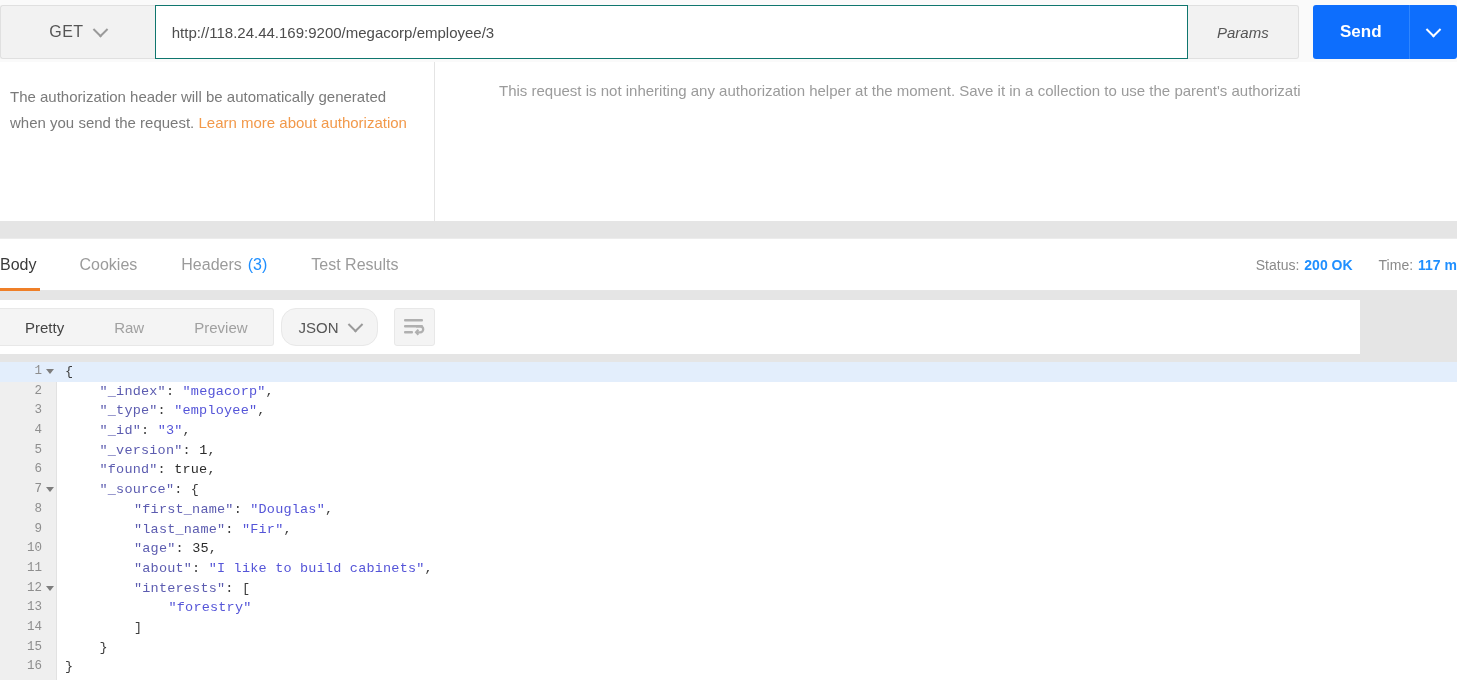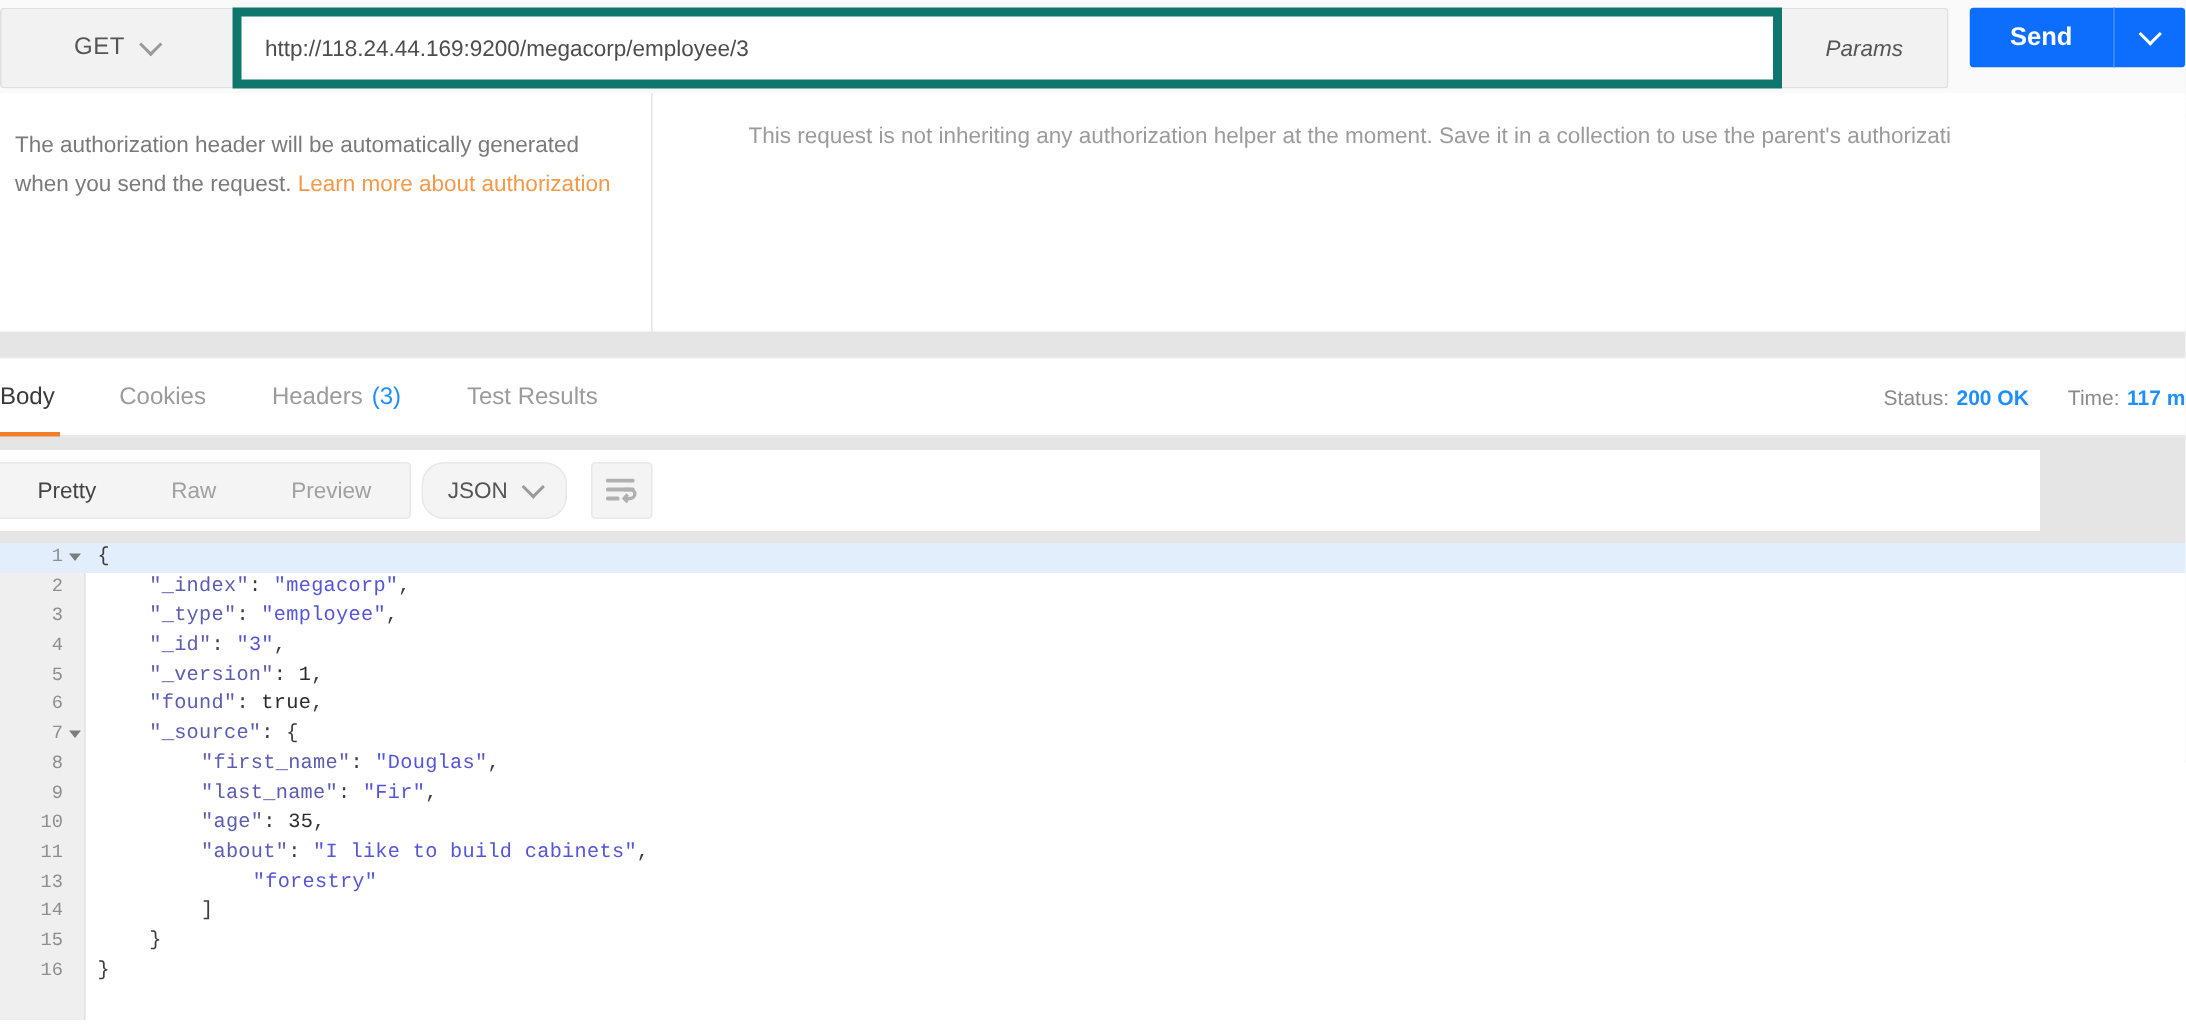--- a/index.html
+++ b/index.html
@@ -26,37 +26,37 @@
     display: flex; align-items: center; justify-content: center; gap: 12px;
     cursor: pointer;
   }
   .method-label { font-size: 16px; color: #555; letter-spacing: .4px; }
   .chev {
     width: 11px; height: 11px; border-right: 2px solid #9a9a9a; border-bottom: 2px solid #9a9a9a;
     transform: rotate(45deg) translate(-2px,-2px);
   }
   .url-input-wrap {
     flex: 0 0 1033px; height: 54px; margin-top: 5px;
-    background: #ffffff; border: 6px solid #0f766e;
+    background: #ffffff; border: 1px solid #0f766e;
     display: flex; align-items: center; padding: 0 14px;
   }
   .url-input {
     border: none; outline: none; width: 100%;
     font-size: 15px; color: #4d4d4d; background: transparent;
     font-family: "Liberation Sans", sans-serif;
   }
   .params-btn {
     width: 115px; height: 54px; margin-top: 5px;
     background: #f2f2f2; border: 1px solid #e0e0e0; border-left: none;
     border-radius: 0 3px 3px 0;
     display: flex; align-items: center; justify-content: center;
     font-size: 15px; color: #555; cursor: pointer; font-style: italic;
   }
   .send-group {
-    margin-top: 5px; margin-left: 14px; height: 40px; display: flex; border-radius: 3px; overflow: hidden;
+    margin-top: 5px; margin-left: 14px; height: 54px; display: flex; border-radius: 3px; overflow: hidden;
   }
   .send-btn {
     width: 99px; background: #0d6efd; color: #fff;
     display: flex; align-items: center; justify-content: center;
     font-size: 17px; font-weight: bold; cursor: pointer;
   }
   .send-caret {
     width: 50px; background: #0d6efd; border-left: 1px solid #2f86ff;
     display: flex; align-items: center; justify-content: center; cursor: pointer;
   }
@@ -274,20 +274,21 @@
         <div class="line"><div class="ln">2</div><div class="txt" style="left: 99.5px;"><span class="k">"_index"</span><span class="p">: </span><span class="s">"megacorp"</span><span class="p">,</span></div></div>
         <div class="line"><div class="ln">3</div><div class="txt" style="left: 99.5px;"><span class="k">"_type"</span><span class="p">: </span><span class="s">"employee"</span><span class="p">,</span></div></div>
         <div class="line"><div class="ln">4</div><div class="txt" style="left: 99.5px;"><span class="k">"_id"</span><span class="p">: </span><span class="s">"3"</span><span class="p">,</span></div></div>
         <div class="line"><div class="ln">5</div><div class="txt" style="left: 99.5px;"><span class="k">"_version"</span><span class="p">: </span><span class="n">1</span><span class="p">,</span></div></div>
         <div class="line"><div class="ln">6</div><div class="txt" style="left: 99.5px;"><span class="k">"found"</span><span class="p">: </span><span class="b">true</span><span class="p">,</span></div></div>
         <div class="line"><div class="ln">7</div><div class="fold"></div><div class="txt" style="left: 99.5px;"><span class="k">"_source"</span><span class="p">: {</span></div></div>
         <div class="line"><div class="ln">8</div><div class="txt" style="left: 134px;"><span class="k">"first_name"</span><span class="p">: </span><span class="s">"Douglas"</span><span class="p">,</span></div></div>
         <div class="line"><div class="ln">9</div><div class="txt" style="left: 134px;"><span class="k">"last_name"</span><span class="p">: </span><span class="s">"Fir"</span><span class="p">,</span></div></div>
         <div class="line"><div class="ln">10</div><div class="txt" style="left: 134px;"><span class="k">"age"</span><span class="p">: </span><span class="n">35</span><span class="p">,</span></div></div>
         <div class="line"><div class="ln">11</div><div class="txt" style="left: 134px;"><span class="k">"about"</span><span class="p">: </span><span class="s">"I like to build cabinets"</span><span class="p">,</span></div></div>
+        <div class="line"><div class="ln">12</div><div class="fold"></div><div class="txt" style="left: 134px;"><span class="k">"interests"</span><span class="p">: [</span></div></div>
         <div class="line"><div class="ln">13</div><div class="txt" style="left: 168.5px;"><span class="s">"forestry"</span></div></div>
         <div class="line"><div class="ln">14</div><div class="txt" style="left: 134px;"><span class="p">]</span></div></div>
         <div class="line"><div class="ln">15</div><div class="txt" style="left: 99.5px;"><span class="p">}</span></div></div>
         <div class="line"><div class="ln">16</div><div class="txt" style="left: 65px;"><span class="p">}</span></div></div>
       </div>
 
   </div>
 
 </div>
 

